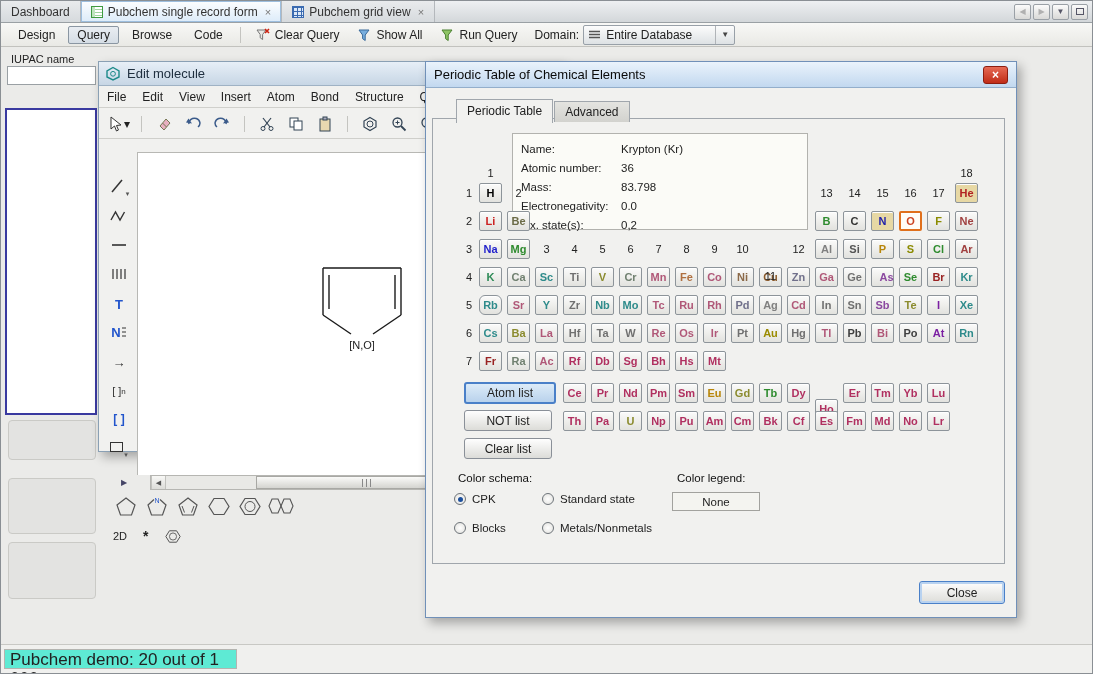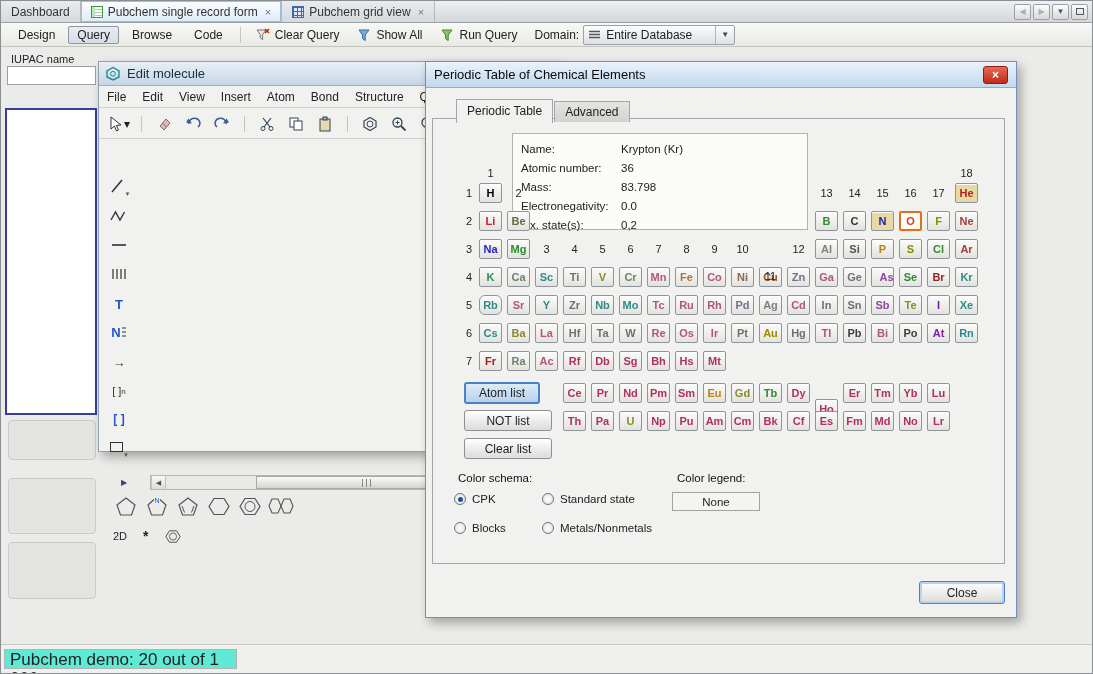--- a/index.html
+++ b/index.html
@@ -328,20 +328,34 @@
       </div>
       <div class="tool" style="top:259px;font-size:12px;">
         <span class="blue">[ ]</span>
       </div>
       <div class="tool" style="top:287px;">
         <span style="display:block;width:13px;height:10px;border:1.4px solid #333;"></span>
         <span class="dda">▾</span>
       </div>
     </div>
 
+    <div class="ecanvas">
+      <svg width="426" height="323" viewBox="0 0 426 323">
+        <g stroke="#1a1a1a" stroke-width="1.4" fill="none">
+          <line x1="185" y1="115" x2="263" y2="115"></line>
+          <line x1="185" y1="115" x2="185" y2="162"></line>
+          <line x1="263" y1="115" x2="263" y2="162"></line>
+          <line x1="191" y1="122" x2="191" y2="156"></line>
+          <line x1="257" y1="122" x2="257" y2="156"></line>
+          <line x1="185" y1="162" x2="213" y2="181"></line>
+          <line x1="263" y1="162" x2="235" y2="181"></line>
+        </g>
+        <text x="224" y="196" text-anchor="middle" font-size="11" fill="#222" font-family="Liberation Sans, sans-serif">[N,O]</text>
+      </svg>
+    </div>
 
     <div class="sbexpand">▶</div>
     <div class="hscroll">
       <div class="sbarrow">◀</div>
       <div class="sbtrack">
         <div class="sbthumb">
             <span class="grip"></span>
           </div>
       </div>
       <div class="sbarrow">▶</div>
@@ -421,21 +435,21 @@
         <div class="irow">
           <div class="ilabel">Electronegativity:</div>
           <div class="ivalue">0.0</div>
         </div>
         <div class="irow">
           <div class="ilabel">Ox. state(s):</div>
           <div class="ivalue">0,2</div>
         </div>
       </div>
 
-    <div class="btn atom" style="left:38px;top:320px;width:76px;height:22px;">Atom list</div>
+    <div class="btn atom" style="left:38px;top:320px;width:92px;height:22px;">Atom list</div>
     <div class="btn" style="left:38px;top:348px;width:88px;height:21px;">NOT list</div>
     <div class="btn" style="left:38px;top:376px;width:88px;height:21px;">Clear list</div>
 
     <div class="slabel" style="left:32px;top:410px;">Color schema:</div>
     <div class="slabel" style="left:251px;top:410px;">Color legend:</div>
     <div class="legendbox" style="left:246px;top:430px;">None</div>
 
     <div class="btn close" style="left:493px;top:519px;width:86px;height:23px;">Close</div>
   <div class="elcell" style="left: 53px; top: 121px; color: rgb(0, 0, 0);">H</div>
       <div class="elcell tan" style="left: 529px; top: 121px; color: rgb(178, 34, 34);">He</div>

